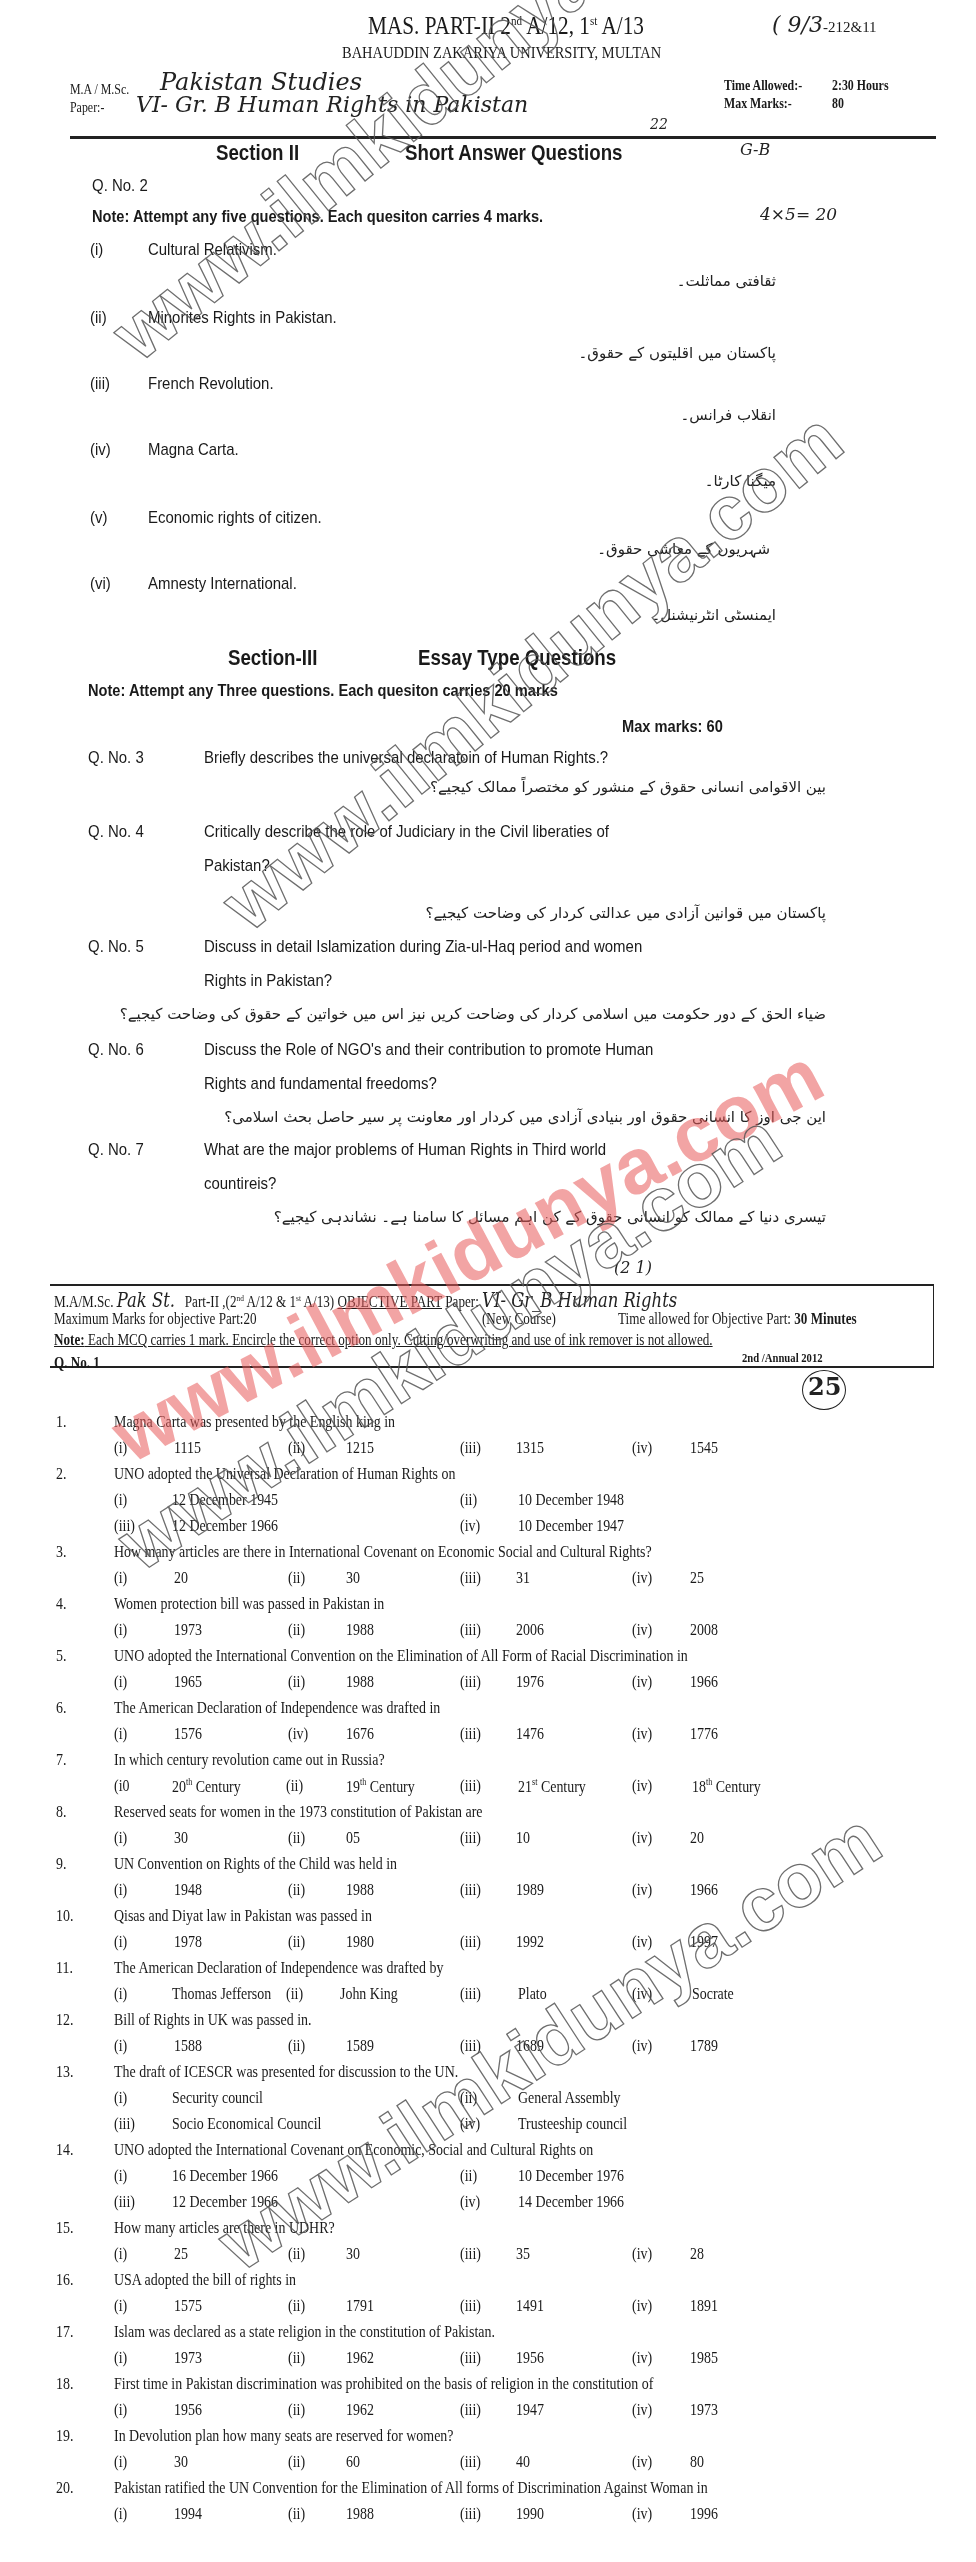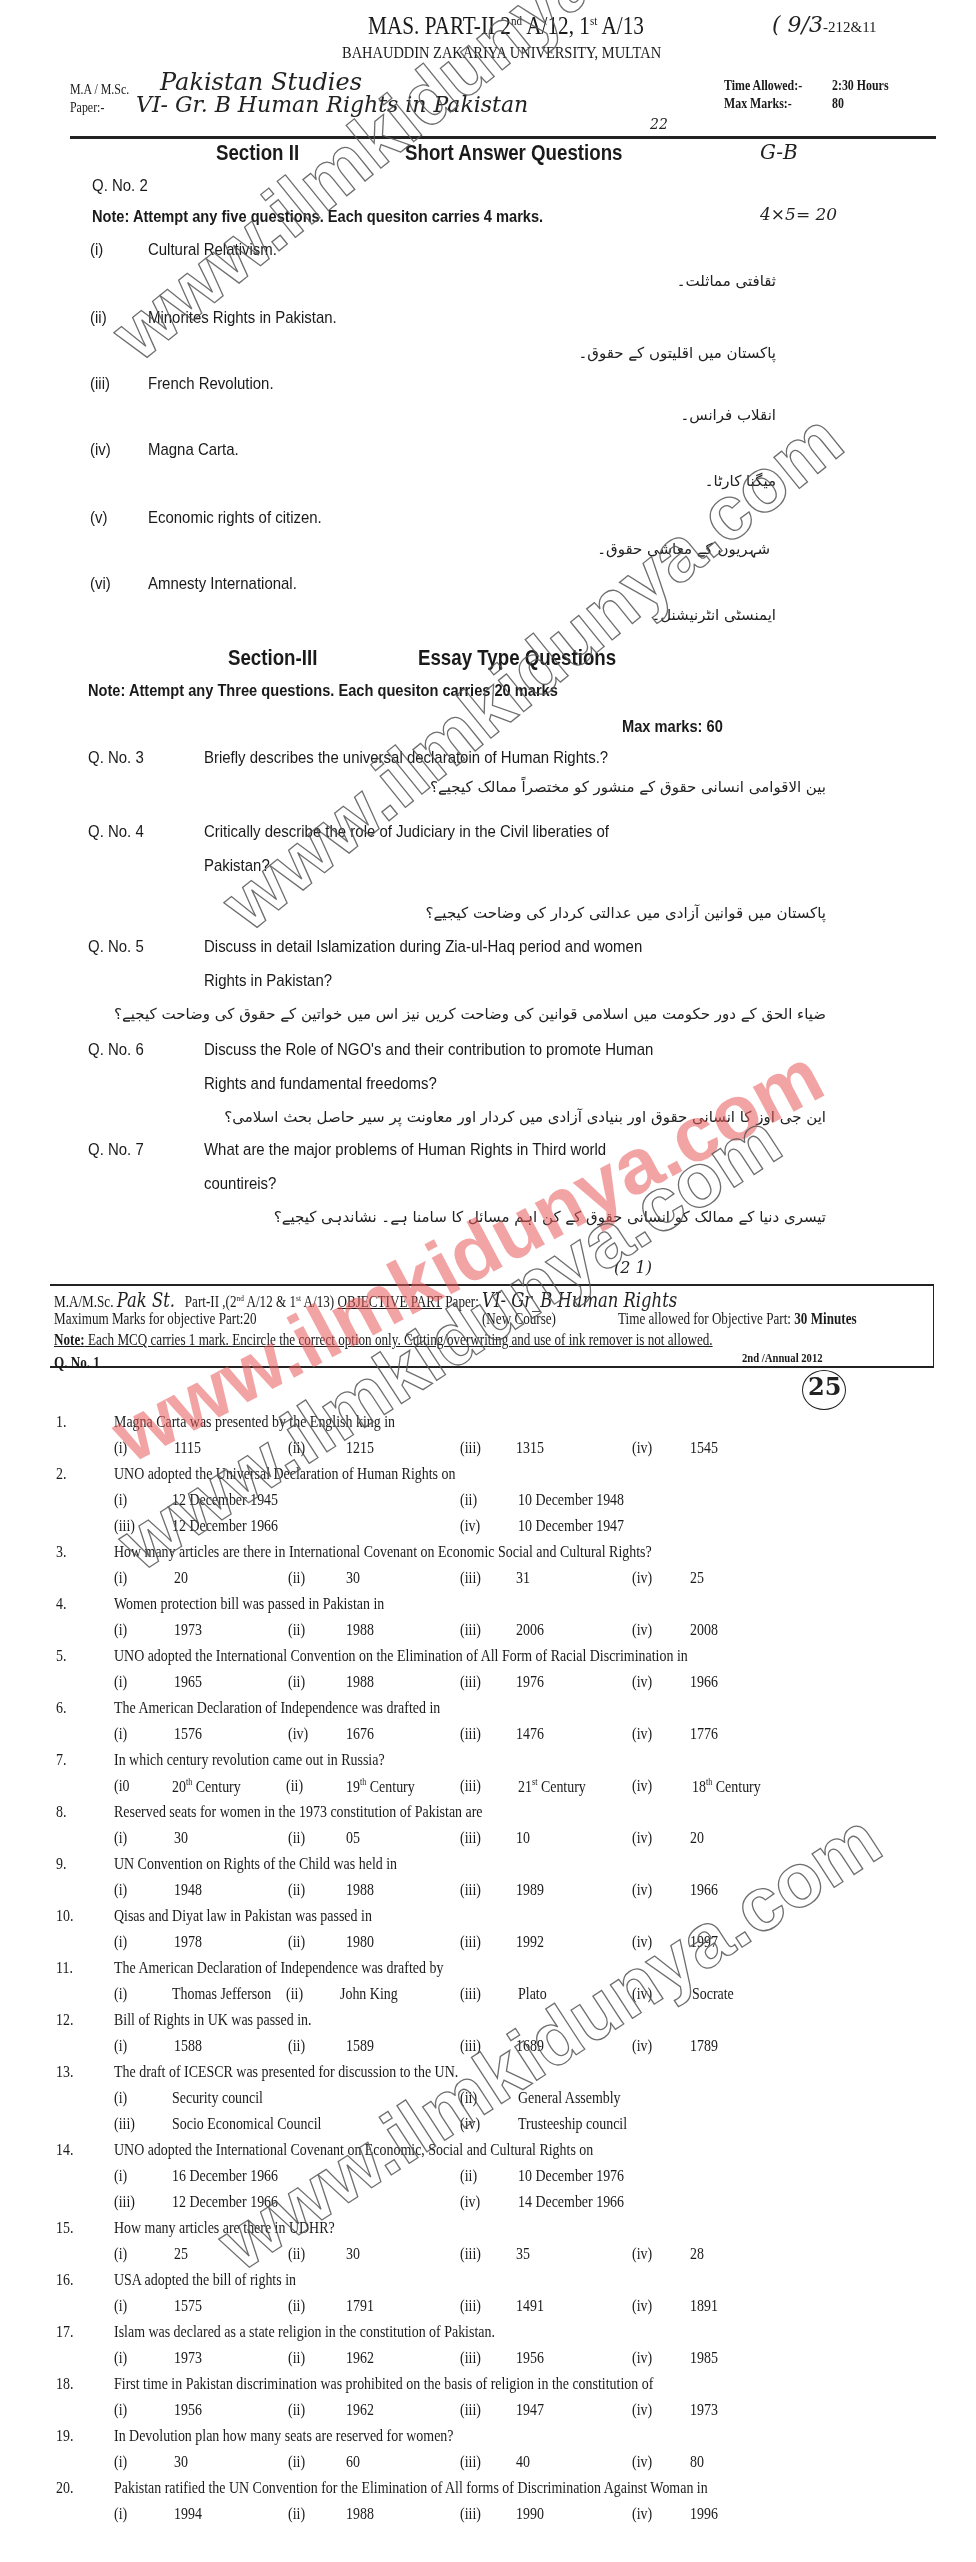--- a/index.html
+++ b/index.html
@@ -58,21 +58,21 @@
   <div class="abs hdr-label" style="left:832px;top:78px;font-weight:bold">2:30 Hours</div>
   <div class="abs hdr-label" style="left:724px;top:96px;font-weight:bold">Max Marks:-</div>
   <div class="abs hdr-label" style="left:832px;top:96px;font-weight:bold">80</div>
 
   <div class="abs hdr-rule"></div>
 </div>
 
 <div>
   <div class="abs sec-head" style="left:216px;top:140px">Section II</div>
   <div class="abs sec-head" style="left:405px;top:140px">Short Answer Questions</div>
-  <div class="abs hand" style="left:760px;top:140px;font-size:20px">G-B</div>
+  <div class="abs hand" style="left:740px;top:140px;font-size:16px">G-B</div>
 
   <div class="abs qno" style="left:92px;top:176px">Q. No. 2</div>
   <div class="abs note" style="left:92px;top:207px">Note:  Attempt any five questions. Each quesiton carries 4 marks.</div>
   <div class="abs hand" style="left:760px;top:204px;font-size:17px">4×5= 20</div>
 
   <div id="s2-items">
       <div class="abs item" style="left:90px;top:240px">(i)</div>
       <div class="abs item" style="left:148px;top:240px">Cultural Relativism.</div>
       <div class="abs urdu urdu-line" style="right:200px;top:272px">ثقافتی مماثلت۔</div>
       <div class="abs item" style="left:90px;top:308px">(ii)</div>
@@ -102,21 +102,21 @@
       <div class="abs item" style="left:88px;top:748px">Q. No. 3</div>
       <div class="abs item" style="left:204px;top:748px">Briefly describes the universal declaratoin of Human Rights.?</div>
       <div class="abs urdu urdu-line" style="right:150px;top:778px">بین الاقوامی انسانی حقوق کے منشور کو مختصراً ممالک کیجیے؟</div>
       <div class="abs item" style="left:88px;top:822px">Q. No. 4</div>
       <div class="abs item" style="left:204px;top:822px">Critically describe the role of Judiciary in the Civil liberaties of</div>
       <div class="abs item" style="left:204px;top:856px">Pakistan?</div>
       <div class="abs urdu urdu-line" style="right:150px;top:904px">پاکستان میں قوانین آزادی میں عدالتی کردار کی وضاحت کیجیے؟</div>
       <div class="abs item" style="left:88px;top:937px">Q. No. 5</div>
       <div class="abs item" style="left:204px;top:937px">Discuss in detail Islamization during Zia-ul-Haq period and women</div>
       <div class="abs item" style="left:204px;top:971px">Rights in Pakistan?</div>
-      <div class="abs urdu urdu-line" style="right:150px;top:1005px">ضیاء الحق کے دور حکومت میں اسلامی قوانین کی وضاحت کریں نیز اس میں خواتین کے حقوق کی وضاحت کیجیے؟</div>
+      <div class="abs urdu urdu-line" style="right:150px;top:1005px">ضیاء الحق کے دور حکومت میں اسلامی کردار کی وضاحت کریں نیز اس میں خواتین کے حقوق کی وضاحت کیجیے؟</div>
       <div class="abs item" style="left:88px;top:1040px">Q. No. 6</div>
       <div class="abs item" style="left:204px;top:1040px">Discuss the Role of NGO's and their contribution to promote Human</div>
       <div class="abs item" style="left:204px;top:1074px">Rights and fundamental freedoms?</div>
       <div class="abs urdu urdu-line" style="right:150px;top:1108px">این جی اوز کا انسانی حقوق اور بنیادی آزادی میں کردار اور معاونت پر سیر حاصل بحث اسلامی؟</div>
       <div class="abs item" style="left:88px;top:1140px">Q. No. 7</div>
       <div class="abs item" style="left:204px;top:1140px">What are the major problems of Human Rights in  Third world</div>
       <div class="abs item" style="left:204px;top:1174px">countireis?</div>
       <div class="abs urdu urdu-line" style="right:150px;top:1208px">تیسری دنیا کے ممالک کو انسانی حقوق کے کن اہم مسائل کا سامنا ہے۔ نشاندہی کیجیے؟</div>
     </div>
 </div>

